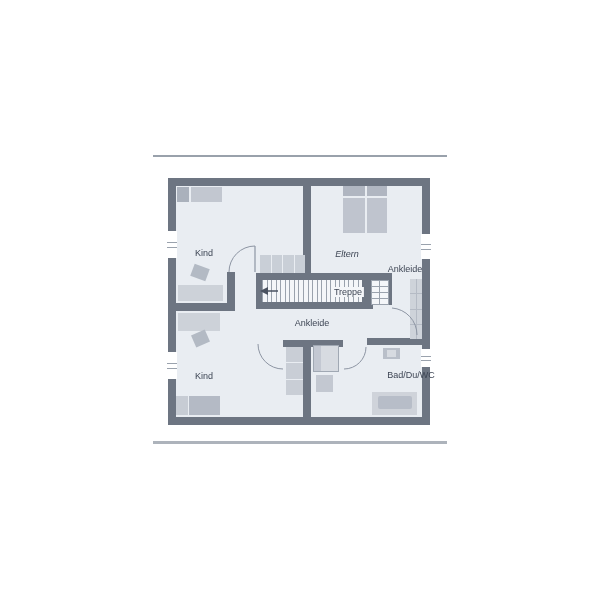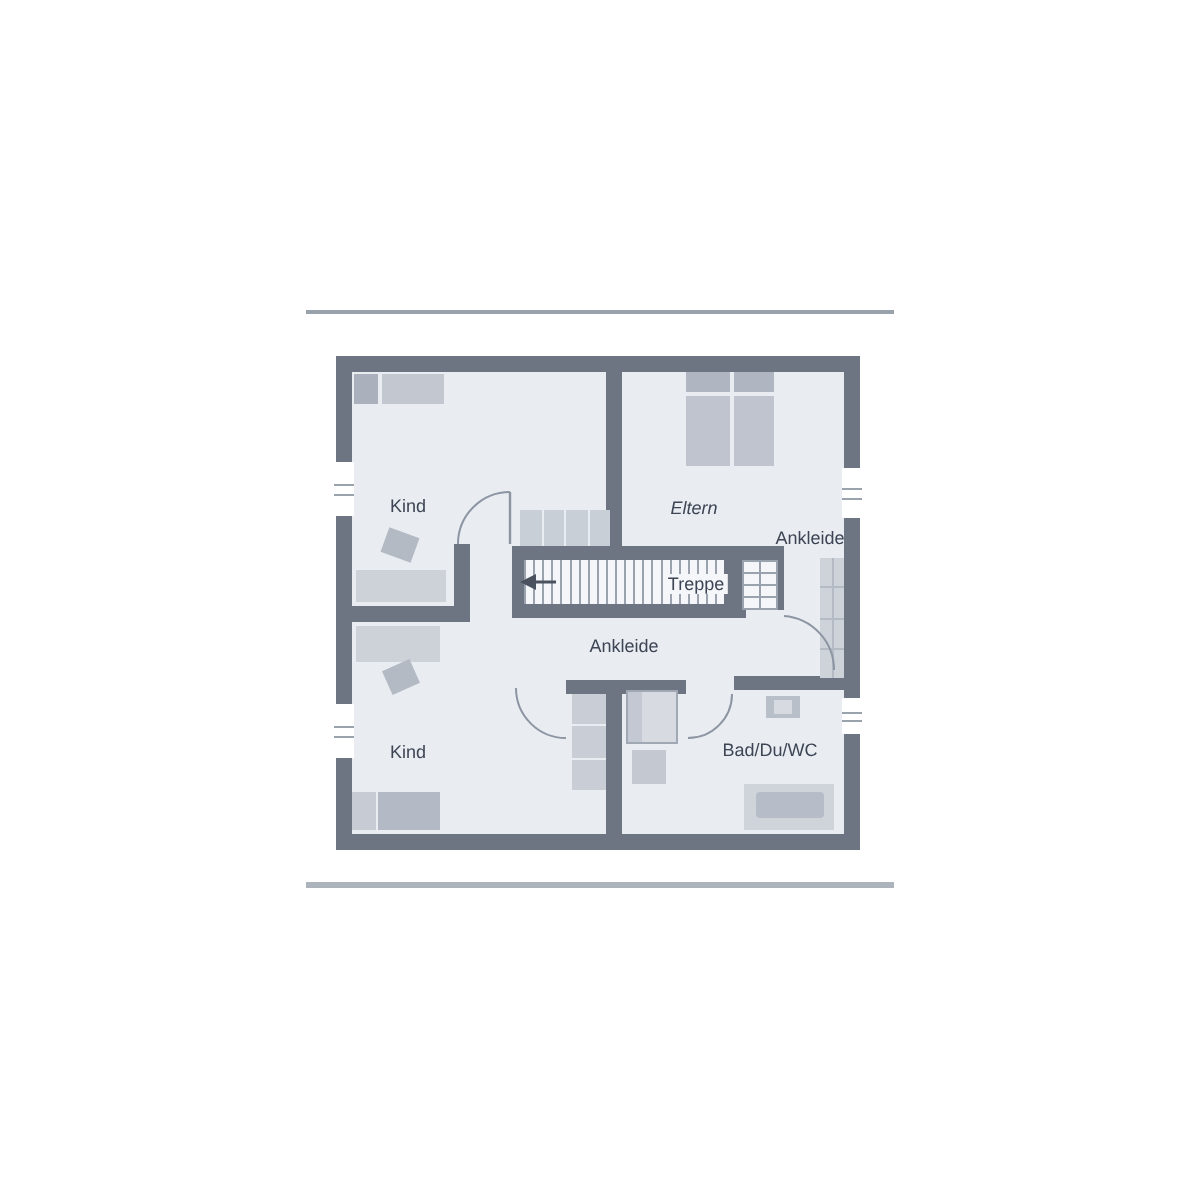--- a/index.html
+++ b/index.html
@@ -108,15 +108,15 @@
     <line x1="278" y1="291" x2="267" y2="291" stroke="#4a5260" stroke-width="1.5"></line>
     <polygon points="260,291 268,287 268,295" fill="#4a5260"></polygon>
   </svg>
 
   <span class="lbl" style="left:204px;top:253px;">Kind</span>
   <span class="lbl" style="left:347px;top:254px;font-style:italic;">Eltern</span>
   <span class="lbl" style="left:405px;top:269px;">Ankleide</span>
   <span class="lbl" style="left:348px;top:292px;background:#f4f6f9;padding:0 2px;">Treppe</span>
   <span class="lbl" style="left:312px;top:323px;">Ankleide</span>
   <span class="lbl" style="left:204px;top:376px;">Kind</span>
-  <span class="lbl" style="left:385px;top:375px;">Bad/Du/WC</span>
+  <span class="lbl" style="left:411px;top:375px;">Bad/Du/WC</span>
 
 </div>
 
 </body></html>

